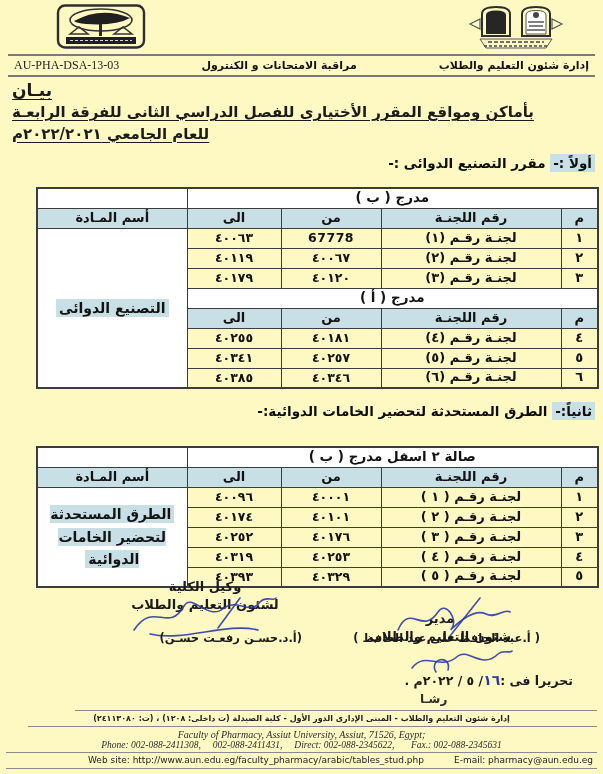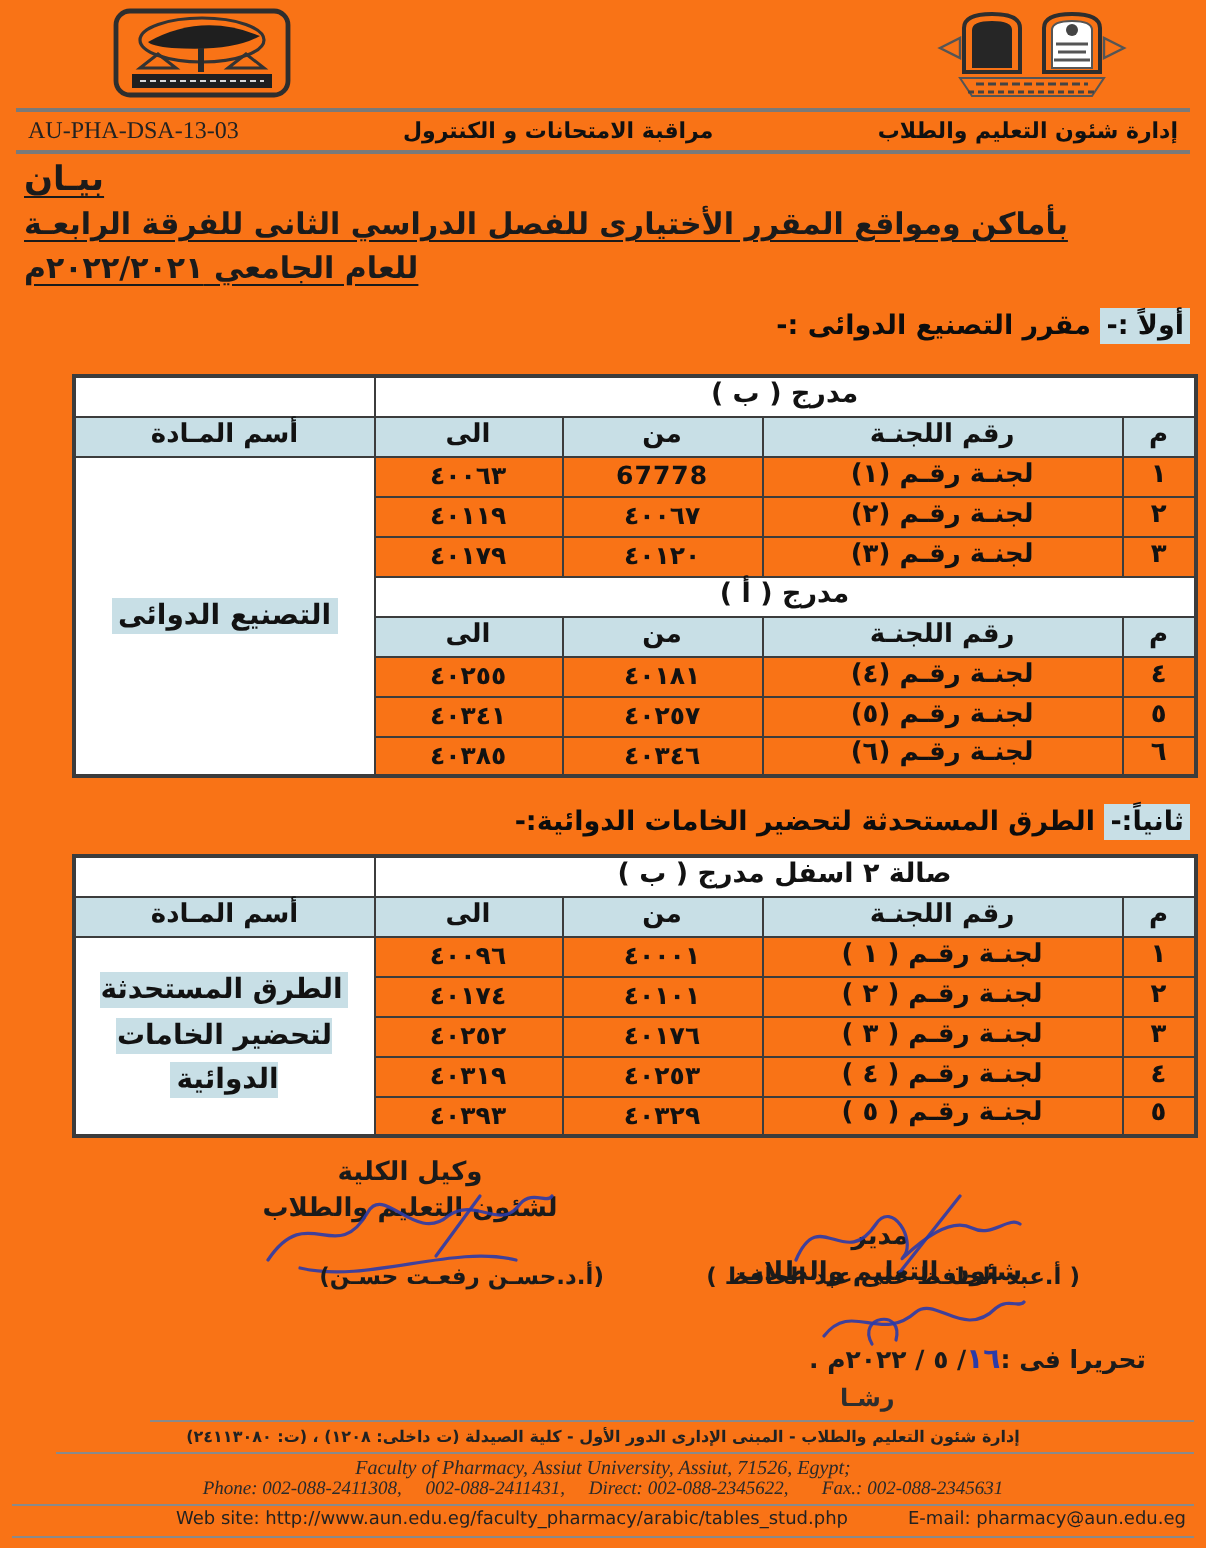--- a/index.html
+++ b/index.html
@@ -1,19 +1,19 @@
 <!DOCTYPE html>
 <html lang="ar"><head>
 <meta charset="utf-8">
 <style>
   * { margin:0; padding:0; box-sizing:border-box; }
   html,body { background:#e9e9e9; }
   .page {
     position:relative; width:603px; height:774px; margin:0 auto;
-    background:#f97316; overflow:hidden;
+    background:#fef9c3; overflow:hidden;
     font-family:"DejaVu Sans", sans-serif; color:#1b1b1b;
   }
   .abs { position:absolute; }
 
   
   .topbar {
     left:8px; right:8px; top:54px; height:23px;
     border-top:2px solid #7a7a7a; border-bottom:2px solid #7a7a7a;
     display:flex; align-items:center; justify-content:space-between;
     padding:0 6px;
@@ -180,21 +180,21 @@
       <td class="num">٤٠٣٤٦</td>
       <td class="num">٤٠٣٨٥</td>
     </tr>
   </tbody>
     </table>
 
   <div class="abs sec-heading" style="top:403px;">
     <span class="hl">ثانياً:-</span><span> الطرق المستحدثة لتحضير الخامات الدوائية:-</span>
   </div>
 
-  <table class="sched" style="top:427px;">
+  <table class="sched" style="top:446px;">
     <colgroup>
         <col style="width:37px">
         <col style="width:180px">
         <col style="width:100px">
         <col style="width:94px">
         <col style="width:150px">
       </colgroup>
     <tbody>
         <tr>
       <td class="venue" colspan="4">صالة ٢ اسفل مدرج ( ب )</td>

